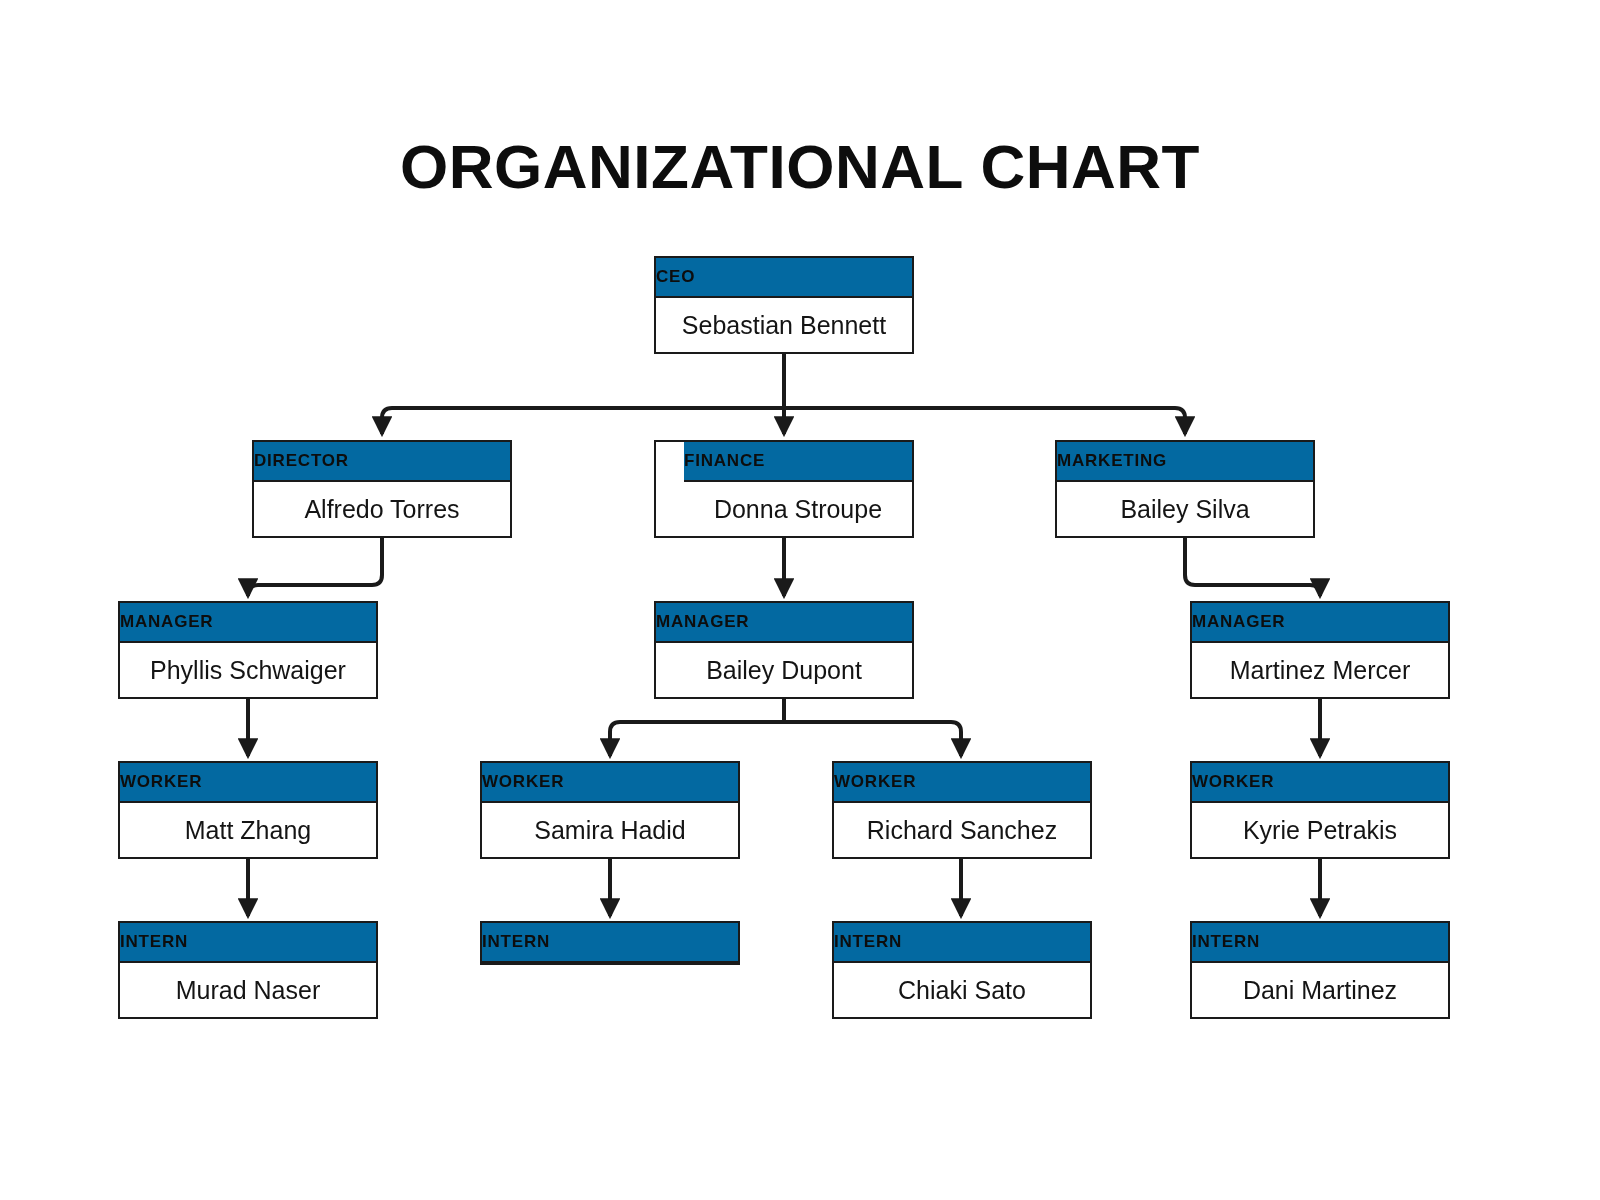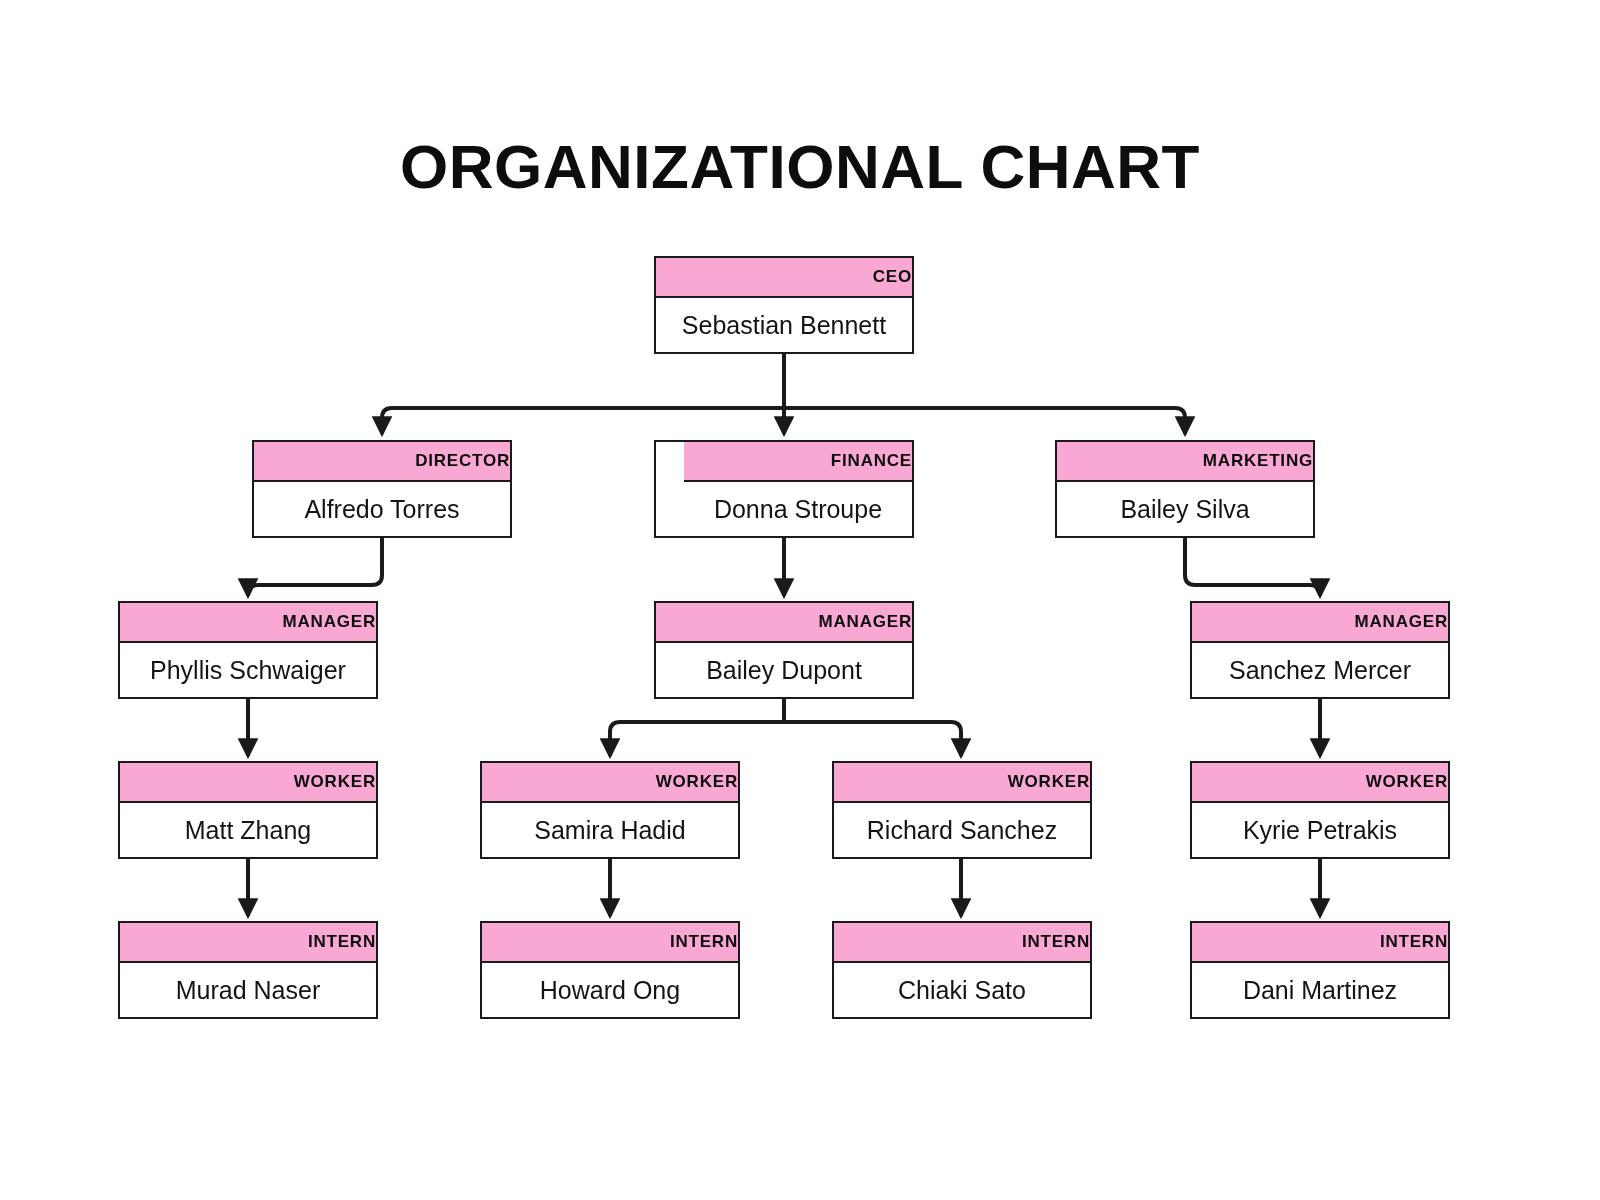--- a/index.html
+++ b/index.html
@@ -44,23 +44,23 @@
   .node {
     position: absolute;
     width: 260px;
     border: 2px solid #1a1a1a;
     box-sizing: border-box;
     background: #ffffff;
   }
   .node-header {
     height: 38px;
     line-height: 38px;
-    background: #f9a8d4;
+    background: #0369a1;
     border-bottom: 2px solid #1a1a1a;
-    text-align: right;
+    text-align: left;
     font-size: 17px;
     font-weight: 700;
     letter-spacing: 0.8px;
     color: #0d0d0d;
   }
   .node-name {
     height: 54px;
     line-height: 54px;
     text-align: center;
     font-size: 25px;
@@ -138,21 +138,21 @@
     <div class="node-name">Phyllis Schwaiger</div>
   </div>
 
   <div class="node" style="left:654px; top:601px;">
     <div class="node-header">MANAGER</div>
     <div class="node-name">Bailey Dupont</div>
   </div>
 
   <div class="node" style="left:1190px; top:601px;">
     <div class="node-header">MANAGER</div>
-    <div class="node-name">Sanchez Mercer</div>
+    <div class="node-name">Martinez Mercer</div>
   </div>
 
   <div class="node" style="left:118px; top:761px;">
     <div class="node-header">WORKER</div>
     <div class="node-name">Matt Zhang</div>
   </div>
 
   <div class="node" style="left:480px; top:761px;">
     <div class="node-header">WORKER</div>
     <div class="node-name">Samira Hadid</div>
@@ -168,21 +168,20 @@
     <div class="node-name">Kyrie Petrakis</div>
   </div>
 
   <div class="node" style="left:118px; top:921px;">
     <div class="node-header">INTERN</div>
     <div class="node-name">Murad Naser</div>
   </div>
 
   <div class="node" style="left:480px; top:921px;">
     <div class="node-header">INTERN</div>
-    <div class="node-name">Howard Ong</div>
   </div>
 
   <div class="node" style="left:832px; top:921px;">
     <div class="node-header">INTERN</div>
     <div class="node-name">Chiaki Sato</div>
   </div>
 
   <div class="node" style="left:1190px; top:921px;">
     <div class="node-header">INTERN</div>
     <div class="node-name">Dani Martinez</div>

